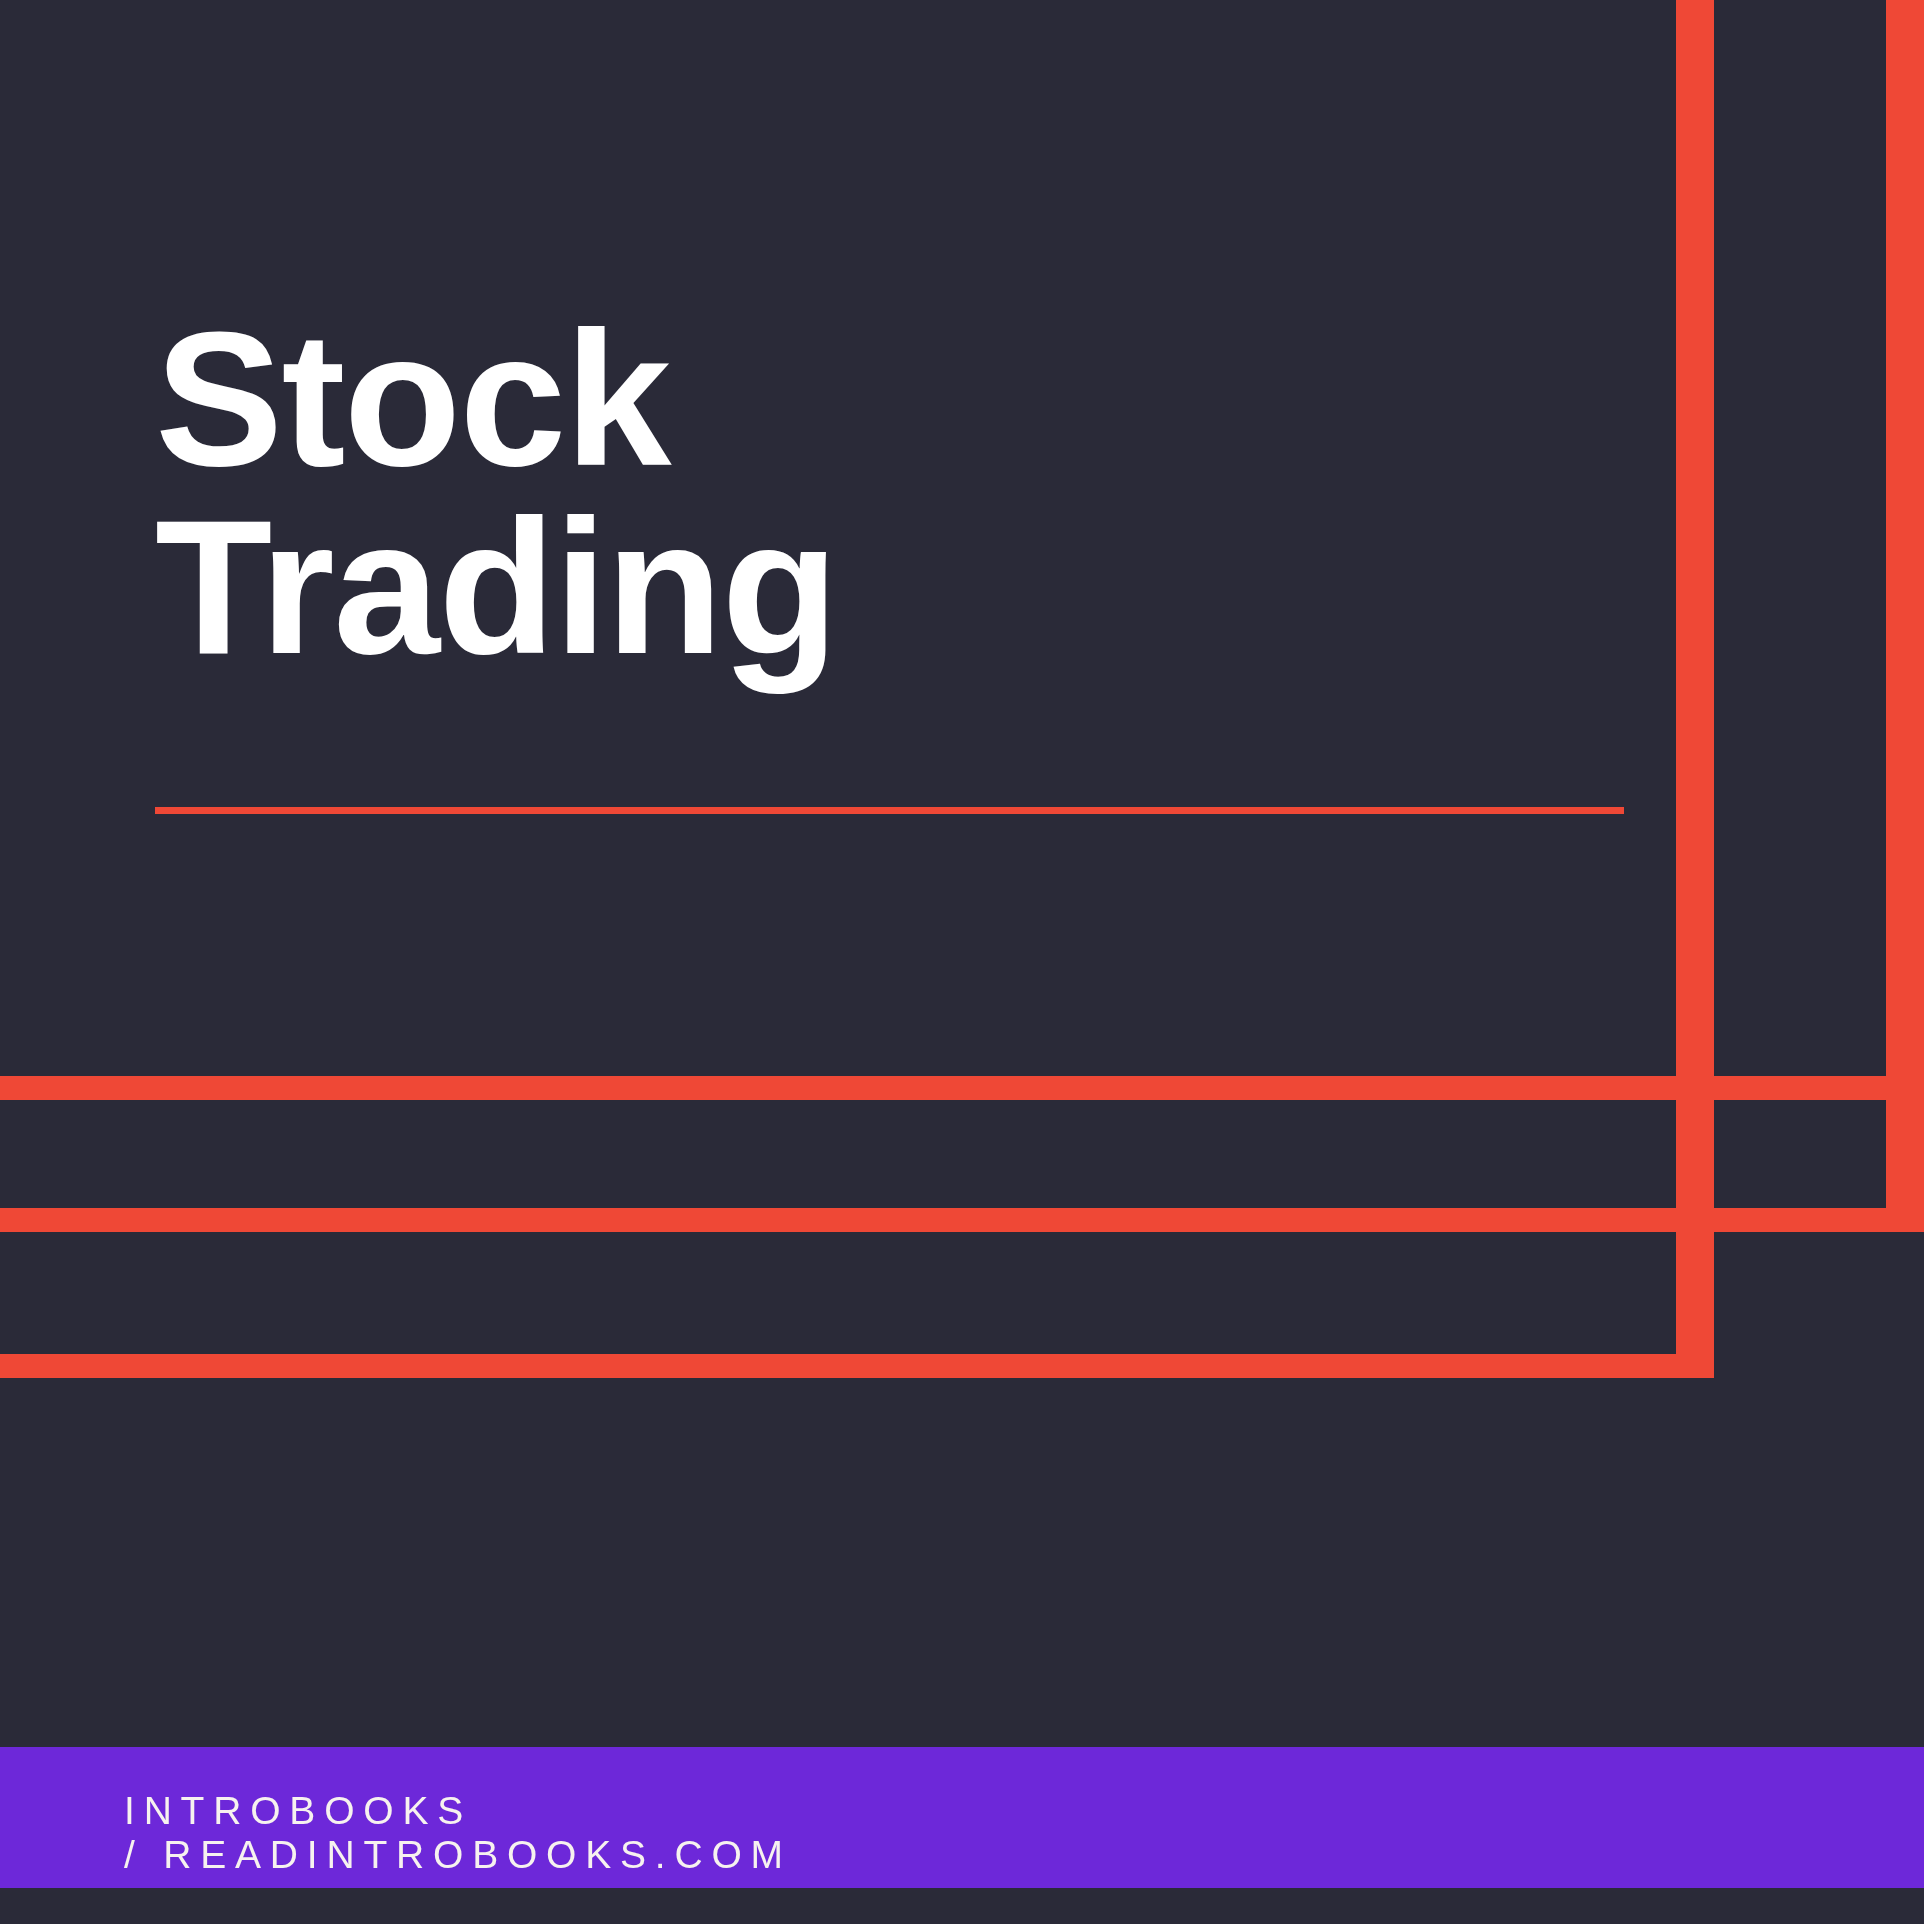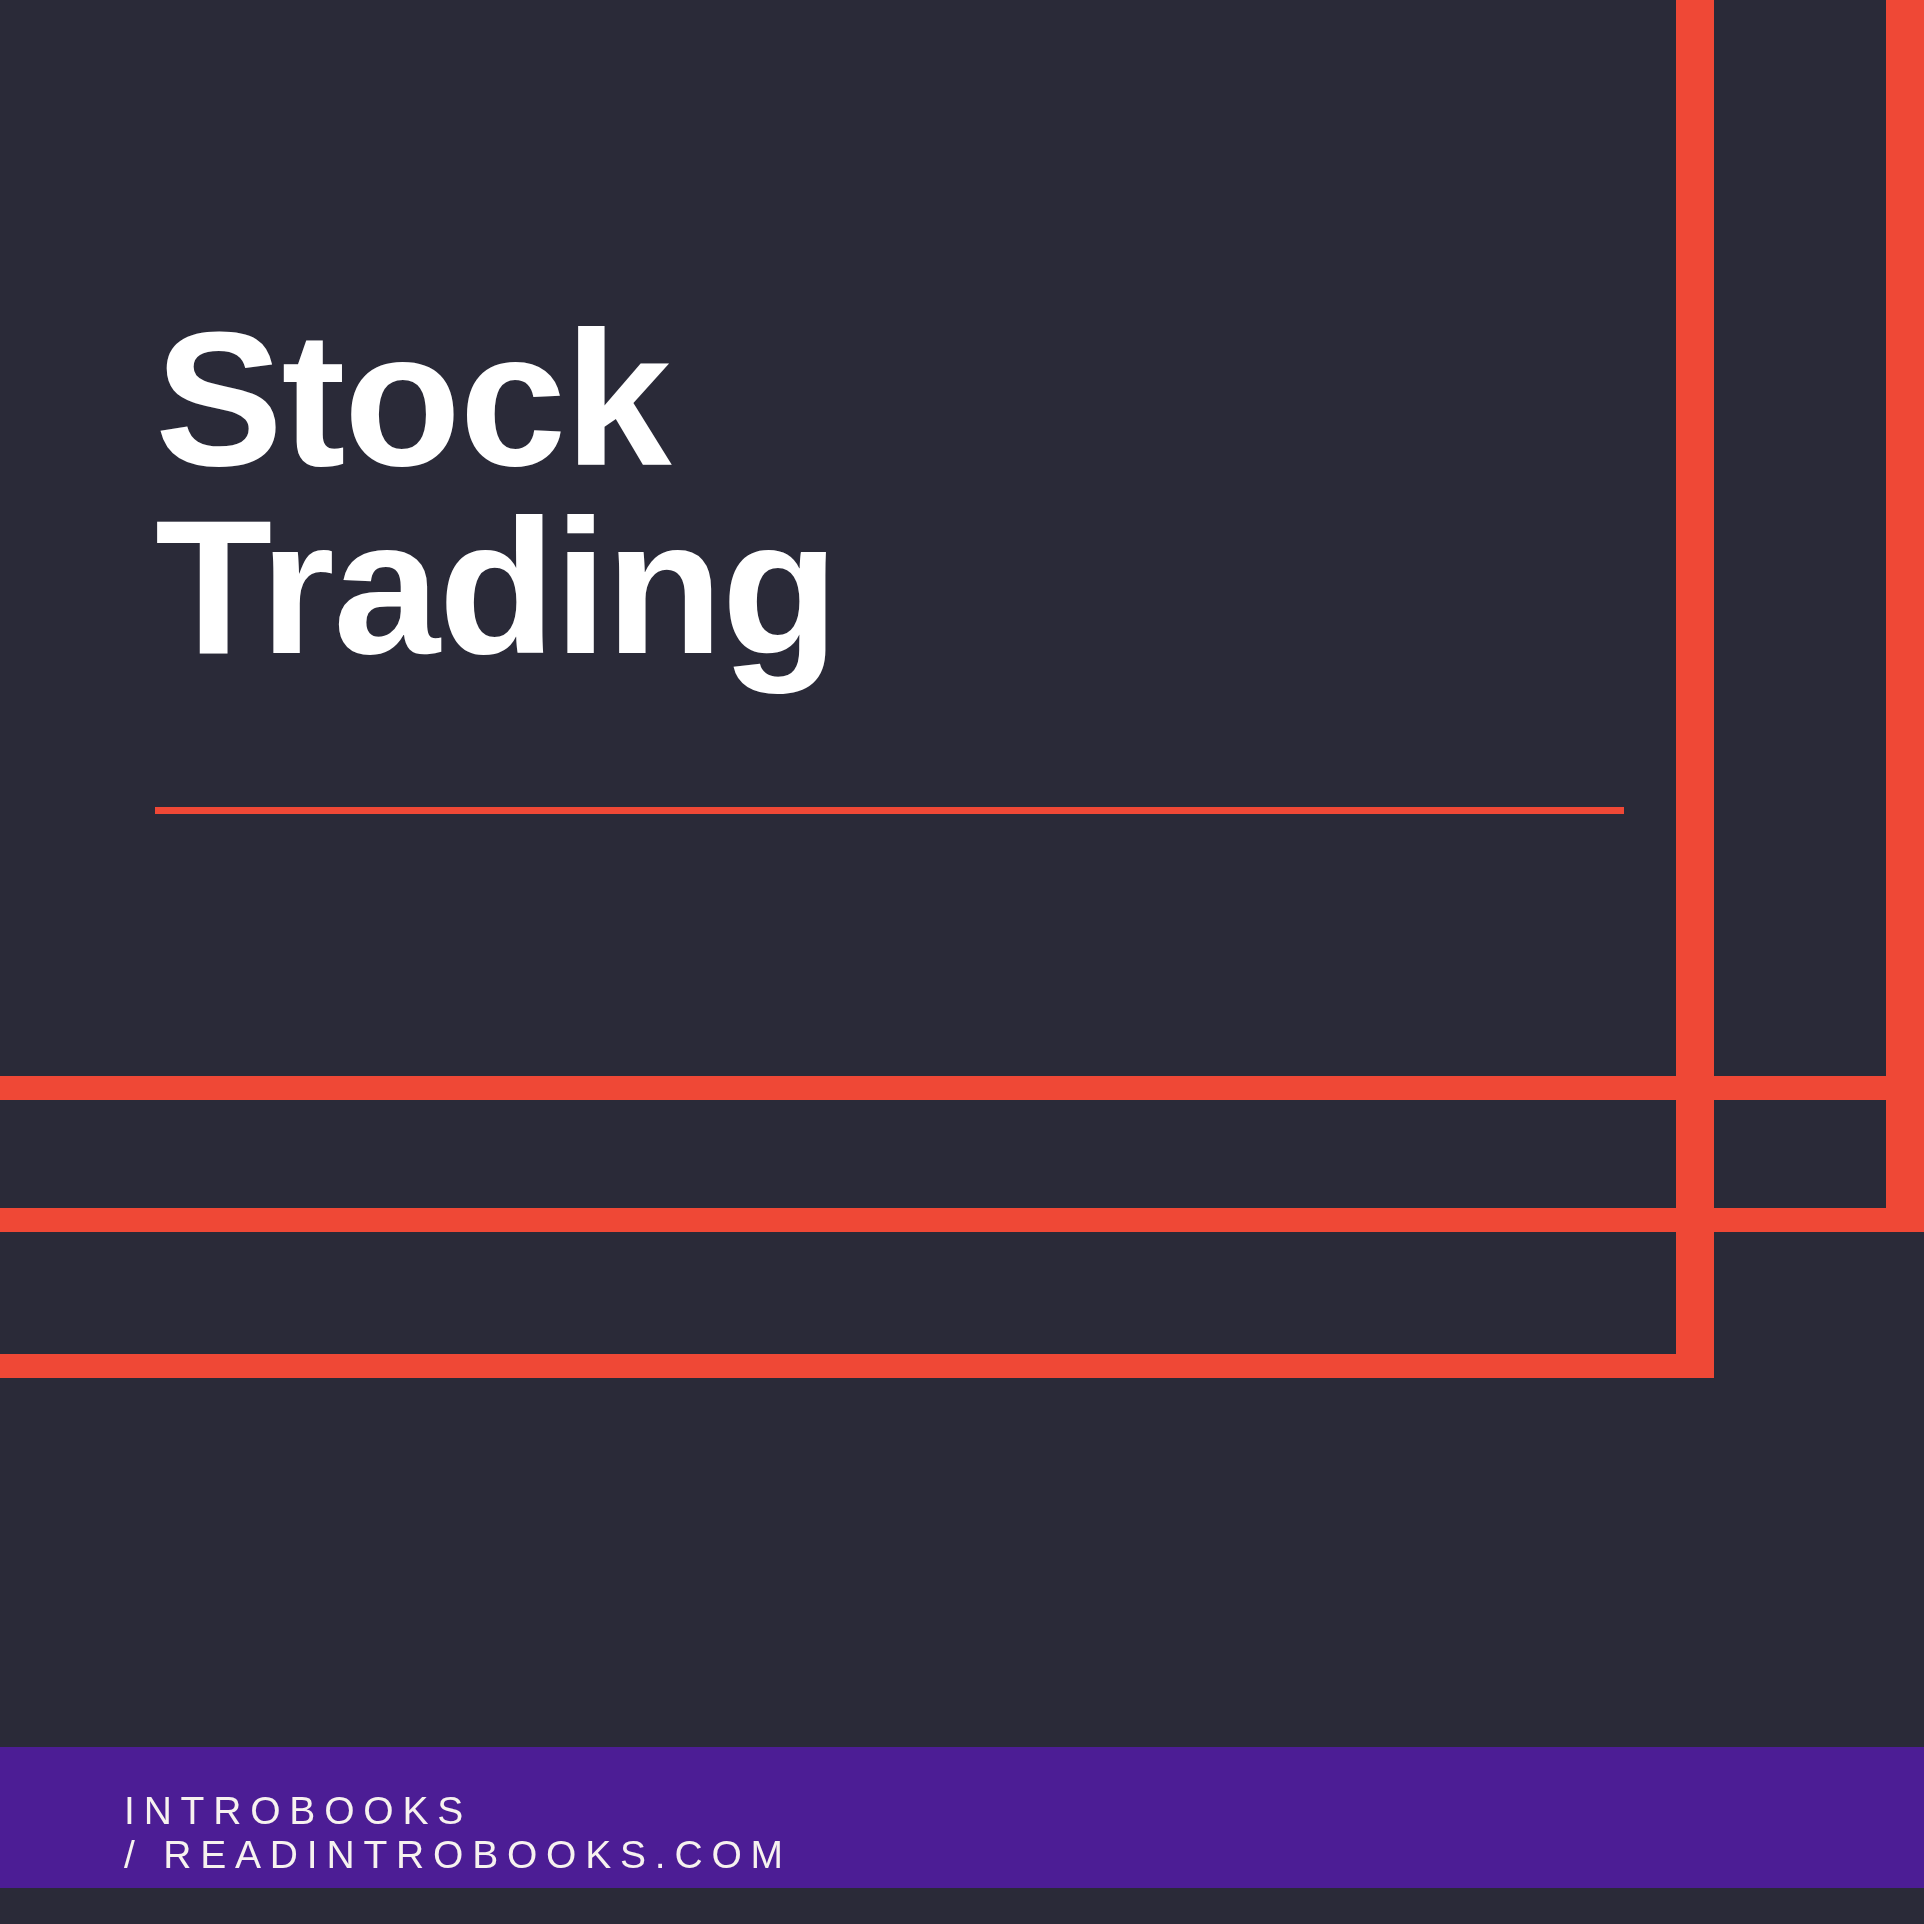--- a/index.html
+++ b/index.html
@@ -82,21 +82,21 @@
     background: #ef4836;
   }
 
   
   .footer {
     position: absolute;
     left: 0;
     top: 1747px;
     width: 1925px;
     height: 141px;
-    background: #4c1d95;
+    background: #6d28d9;
   }
   .footer-line {
     position: absolute;
     left: 124px;
     color: #f7f2ef;
     font-size: 39px;
     font-weight: 400;
     letter-spacing: 8.8px;
     white-space: nowrap;
   }

